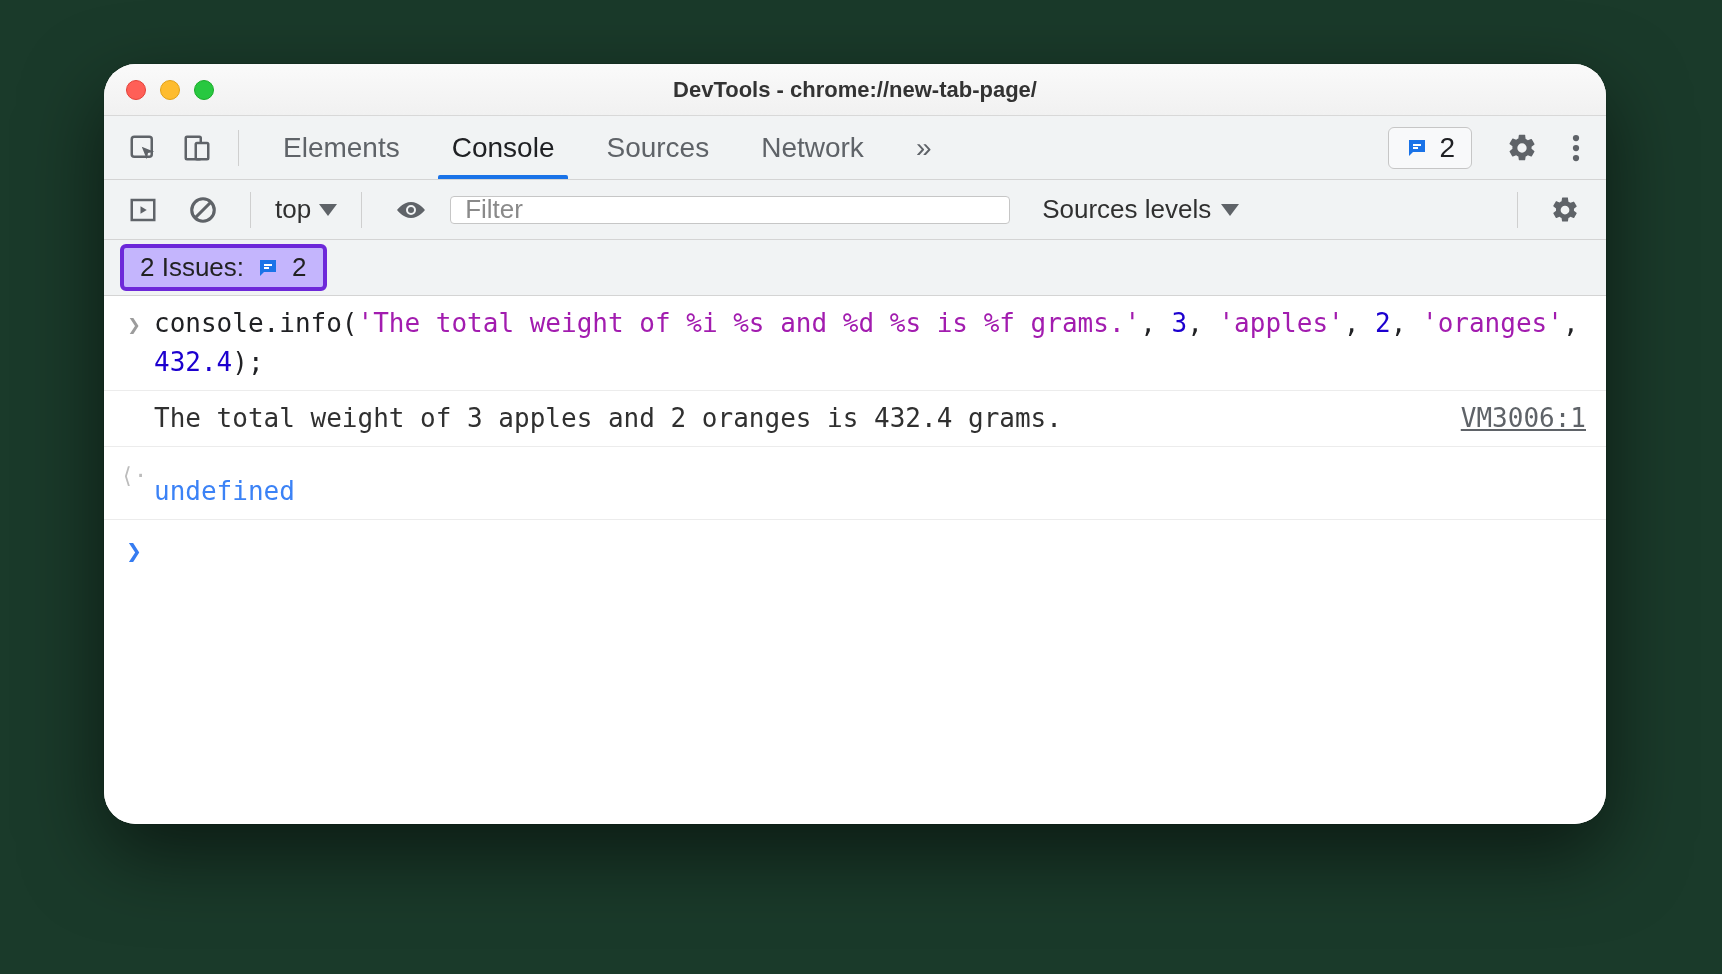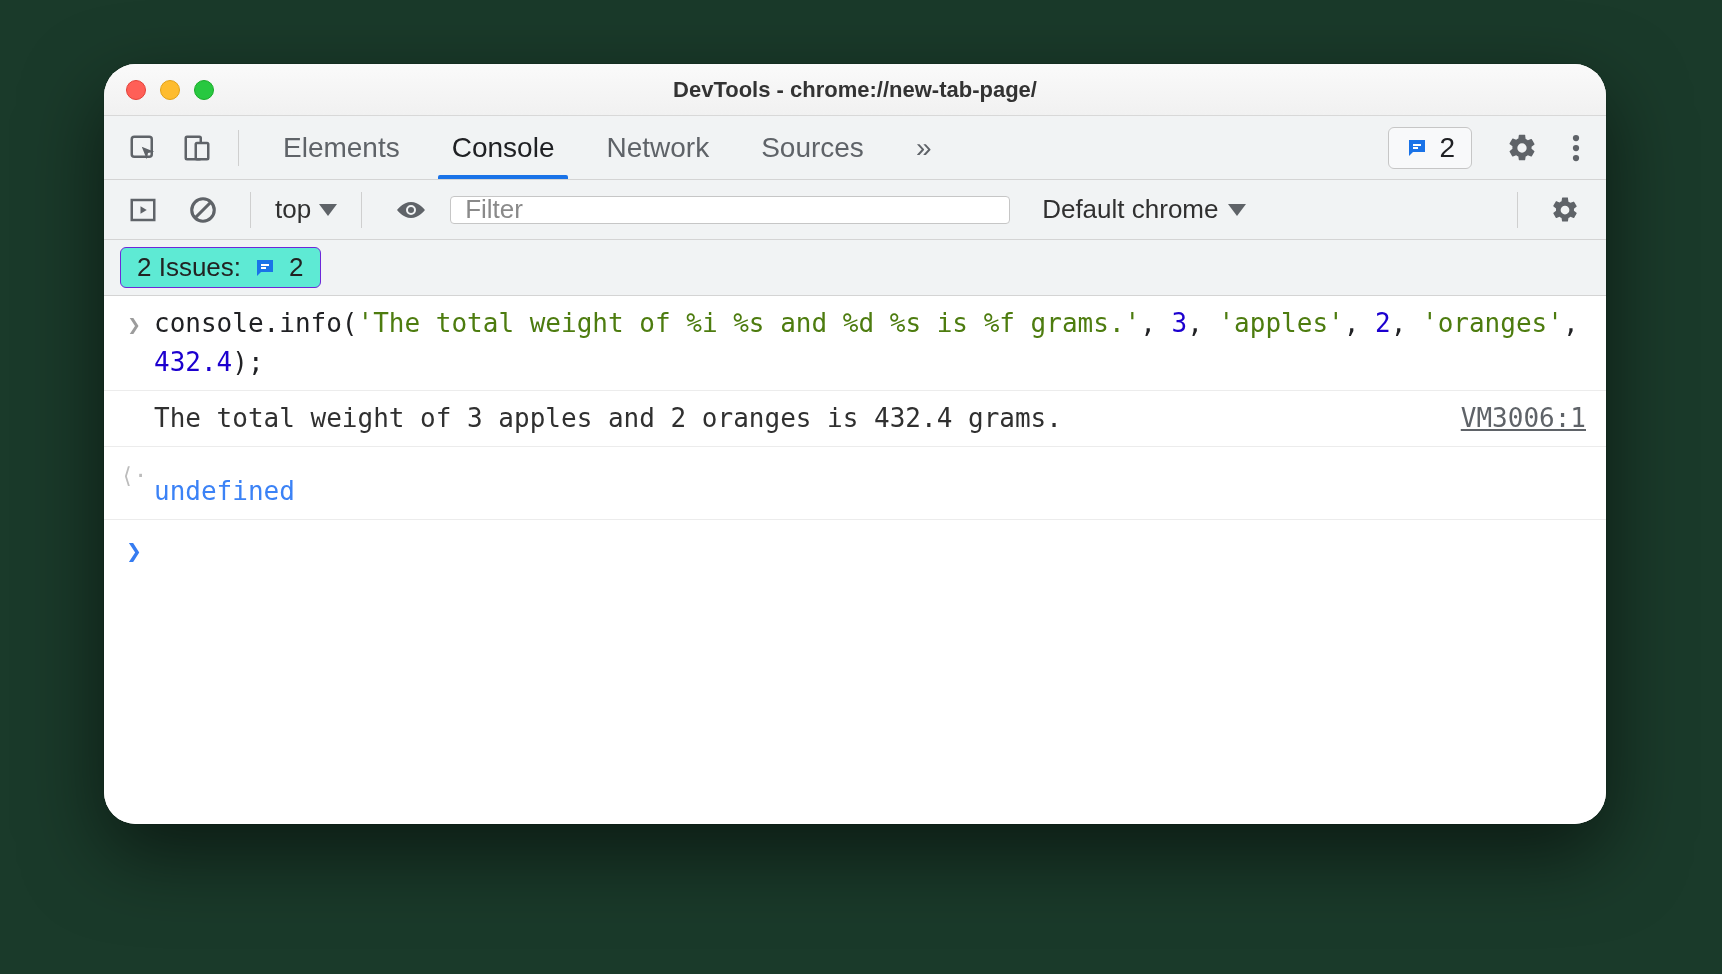--- a/index.html
+++ b/index.html
@@ -103,41 +103,41 @@
   .issues-row {
     height: 56px;
     background:#f1f3f4;
     border-bottom:1px solid #d4d4d4;
     display:flex; align-items:center;
     padding: 0 16px;
     flex: 0 0 auto;
   }
   .issues-chip {
     display:flex; align-items:center; gap:12px;
-    border:1px solid #6d28d9; border-radius:6px;
+    border:4px solid #6d28d9; border-radius:6px;
     padding: 4px 16px;
     font-size: 26px; color:#222;
-    background:#5eead4;
+    background:#c4b5fd;
   }
   .issues-chip svg { color:#1a73e8; }
 
   
   .console { flex:1; overflow:auto; background:#fff; font-size:26px; }
   .row {
     display:flex; align-items:flex-start;
     border-bottom:1px solid #ececec;
     padding: 8px 20px 8px 10px;
     line-height: 1.5;
   }
   .gutter { width: 40px; flex:0 0 40px; color:#9c9c9c; font-size:22px; padding-top:4px; text-align:center; }
   .gutter.blue { color:#367cf1; font-weight:600; font-size:26px; }
   .content { flex:1; word-break: break-word; }
   .src-link { color:#5f6368; text-decoration: underline; margin-left: 20px; white-space: nowrap; }
   .t-obj { color:#202124; }
-  .t-str { color:#4d7c0f; }
+  .t-str { color:#a21caf; }
   .t-num { color:#1c00cf; }
   .t-plain { color:#303030; }
   .t-und { color:#3b82f6;margin-top:17px; }
   .row.prompt { border-bottom:none; }
 
   svg { display:block; }
 </style>
 </head>
 <body>
 
@@ -168,24 +168,24 @@
     <div class="divider"></div>
 
     <div class="tabs">
       <div class="tab">
           <span>Elements</span>
         </div>
       <div class="tab active">
           <span>Console</span>
         </div>
       <div class="tab">
+          <span>Sources</span>
+        </div>
+      <div class="tab">
           <span>Network</span>
-        </div>
-      <div class="tab">
-          <span>Sources</span>
         </div>
       <div class="tab">
           <span>»</span>
         </div>
     </div>
 
     <div class="issues-pill">
       <svg width="24" height="24" viewBox="0 0 24 24">
           <path fill="currentColor" d="M4 4h16v12H8l-4 4V4z"></path>
           <rect x="8" y="8" width="8" height="2" fill="#fff"></rect>
@@ -227,21 +227,21 @@
     </div>
     <div class="divider"></div>
     <div class="icon-btn">
       <svg width="34" height="24" viewBox="0 0 34 24">
           <path fill="currentColor" d="M17 4C9 4 3 12 3 12s6 8 14 8 14-8 14-8-6-8-14-8Zm0 13a5 5 0 1 1 0-10 5 5 0 0 1 0 10Z"></path>
           <circle cx="17" cy="12" r="3" fill="currentColor"></circle>
         </svg>
     </div>
     <input class="filter-input" placeholder="Filter" style="">
     <div class="levels">
-      <span>Default chrome</span>
+      <span>Sources levels</span>
       <span class="tri"></span>
     </div>
     <div class="divider" style="margin-left:auto"></div>
     <div class="icon-btn">
       <svg width="30" height="30" viewBox="0 0 24 24">
           <path fill="currentColor" d="M19.14 12.94a7 7 0 0 0 .05-.94 7 7 0 0 0-.05-.94l2.03-1.58a.5.5 0 0 0 .12-.64l-1.92-3.32a.5.5 0 0 0-.61-.22l-2.39.96a7.03 7.03 0 0 0-1.62-.94l-.36-2.54A.5.5 0 0 0 13.9 2h-3.8a.5.5 0 0 0-.49.42l-.36 2.54c-.58.24-1.12.55-1.62.94l-2.39-.96a.5.5 0 0 0-.61.22L2.71 8.48a.5.5 0 0 0 .12.64l2.03 1.58a7 7 0 0 0 0 1.88L2.83 14.16a.5.5 0 0 0-.12.64l1.92 3.32c.14.24.43.34.61.22l2.39-.96c.5.39 1.04.7 1.62.94l.36 2.54a.5.5 0 0 0 .49.42h3.8a.5.5 0 0 0 .49-.42l.36-2.54c.58-.24 1.12-.55 1.62-.94l2.39.96c.18.12.47.02.61-.22l1.92-3.32a.5.5 0 0 0-.12-.64l-2.03-1.58ZM12 15.5A3.5 3.5 0 1 1 12 8.5a3.5 3.5 0 0 1 0 7Z"></path>
         </svg>
     </div>
   </div>
 

